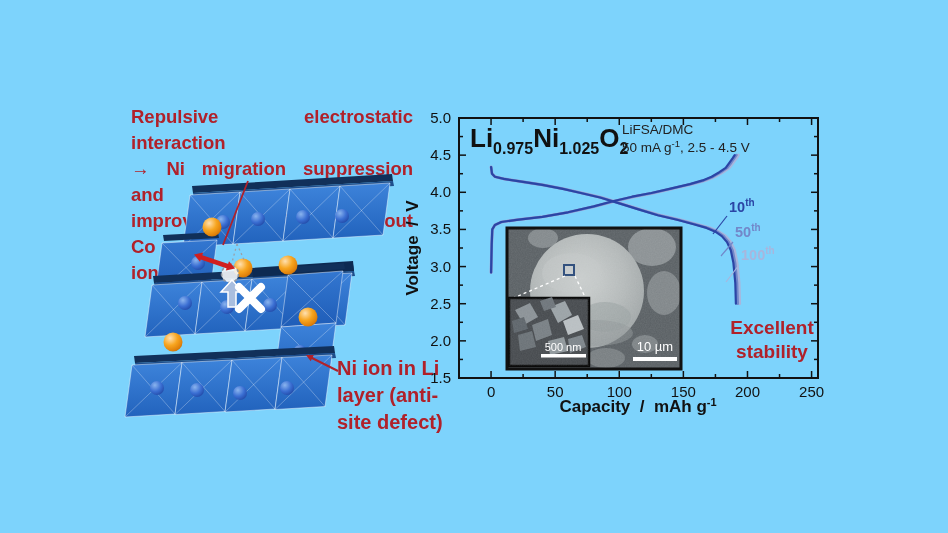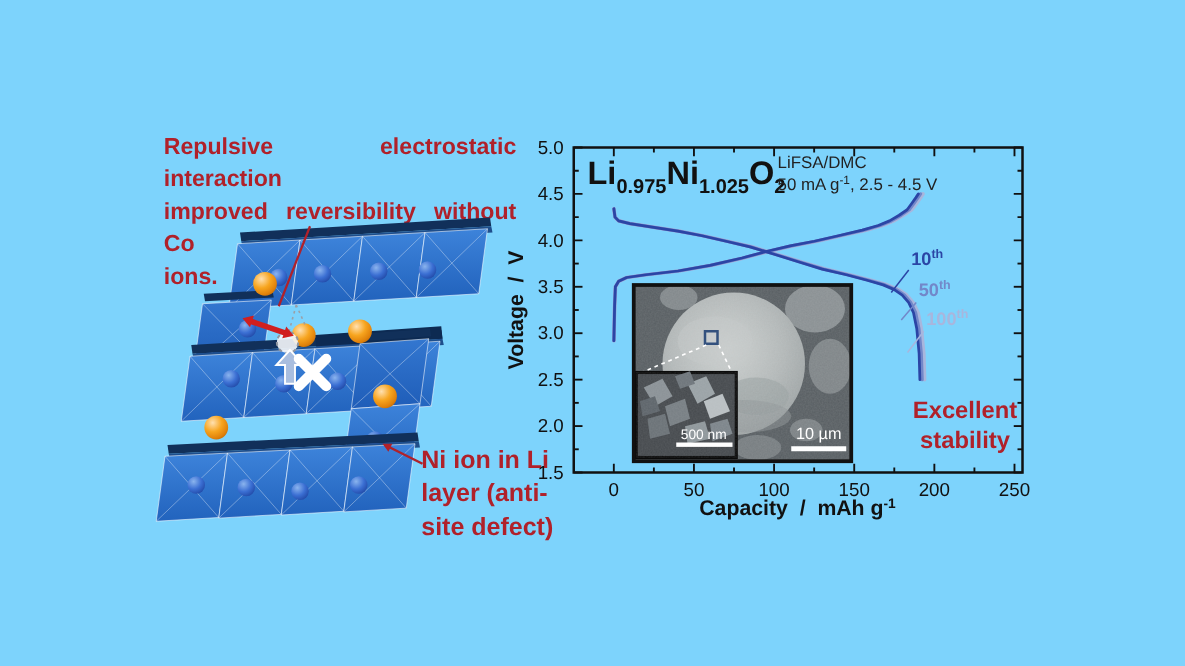--- a/index.html
+++ b/index.html
@@ -14,20 +14,21 @@
   svg text{white-space:pre;}
   .svgtxt{font-family:"Liberation Sans",sans-serif;}
 </style>
 </head>
 <body>
 
 <div id="fig">
 
   <div class="headline">
     <div class="hl-line just">Repulsive electrostatic interaction</div>
+    <div class="hl-line just">→ Ni migration suppression and</div>
     <div class="hl-line just">improved reversibility without Co</div>
     <div class="hl-line">ions.</div>
   </div>
 
   <svg style="position:absolute;left:110px;top:95px" width="340" height="340" viewBox="0 0 340 340">
     <defs>
       <linearGradient id="tileG" x1="0" y1="0" x2="0" y2="1">
         <stop offset="0" stop-color="#3d83da"></stop>
           <stop offset="1" stop-color="#2263bd"></stop>
       </linearGradient>

